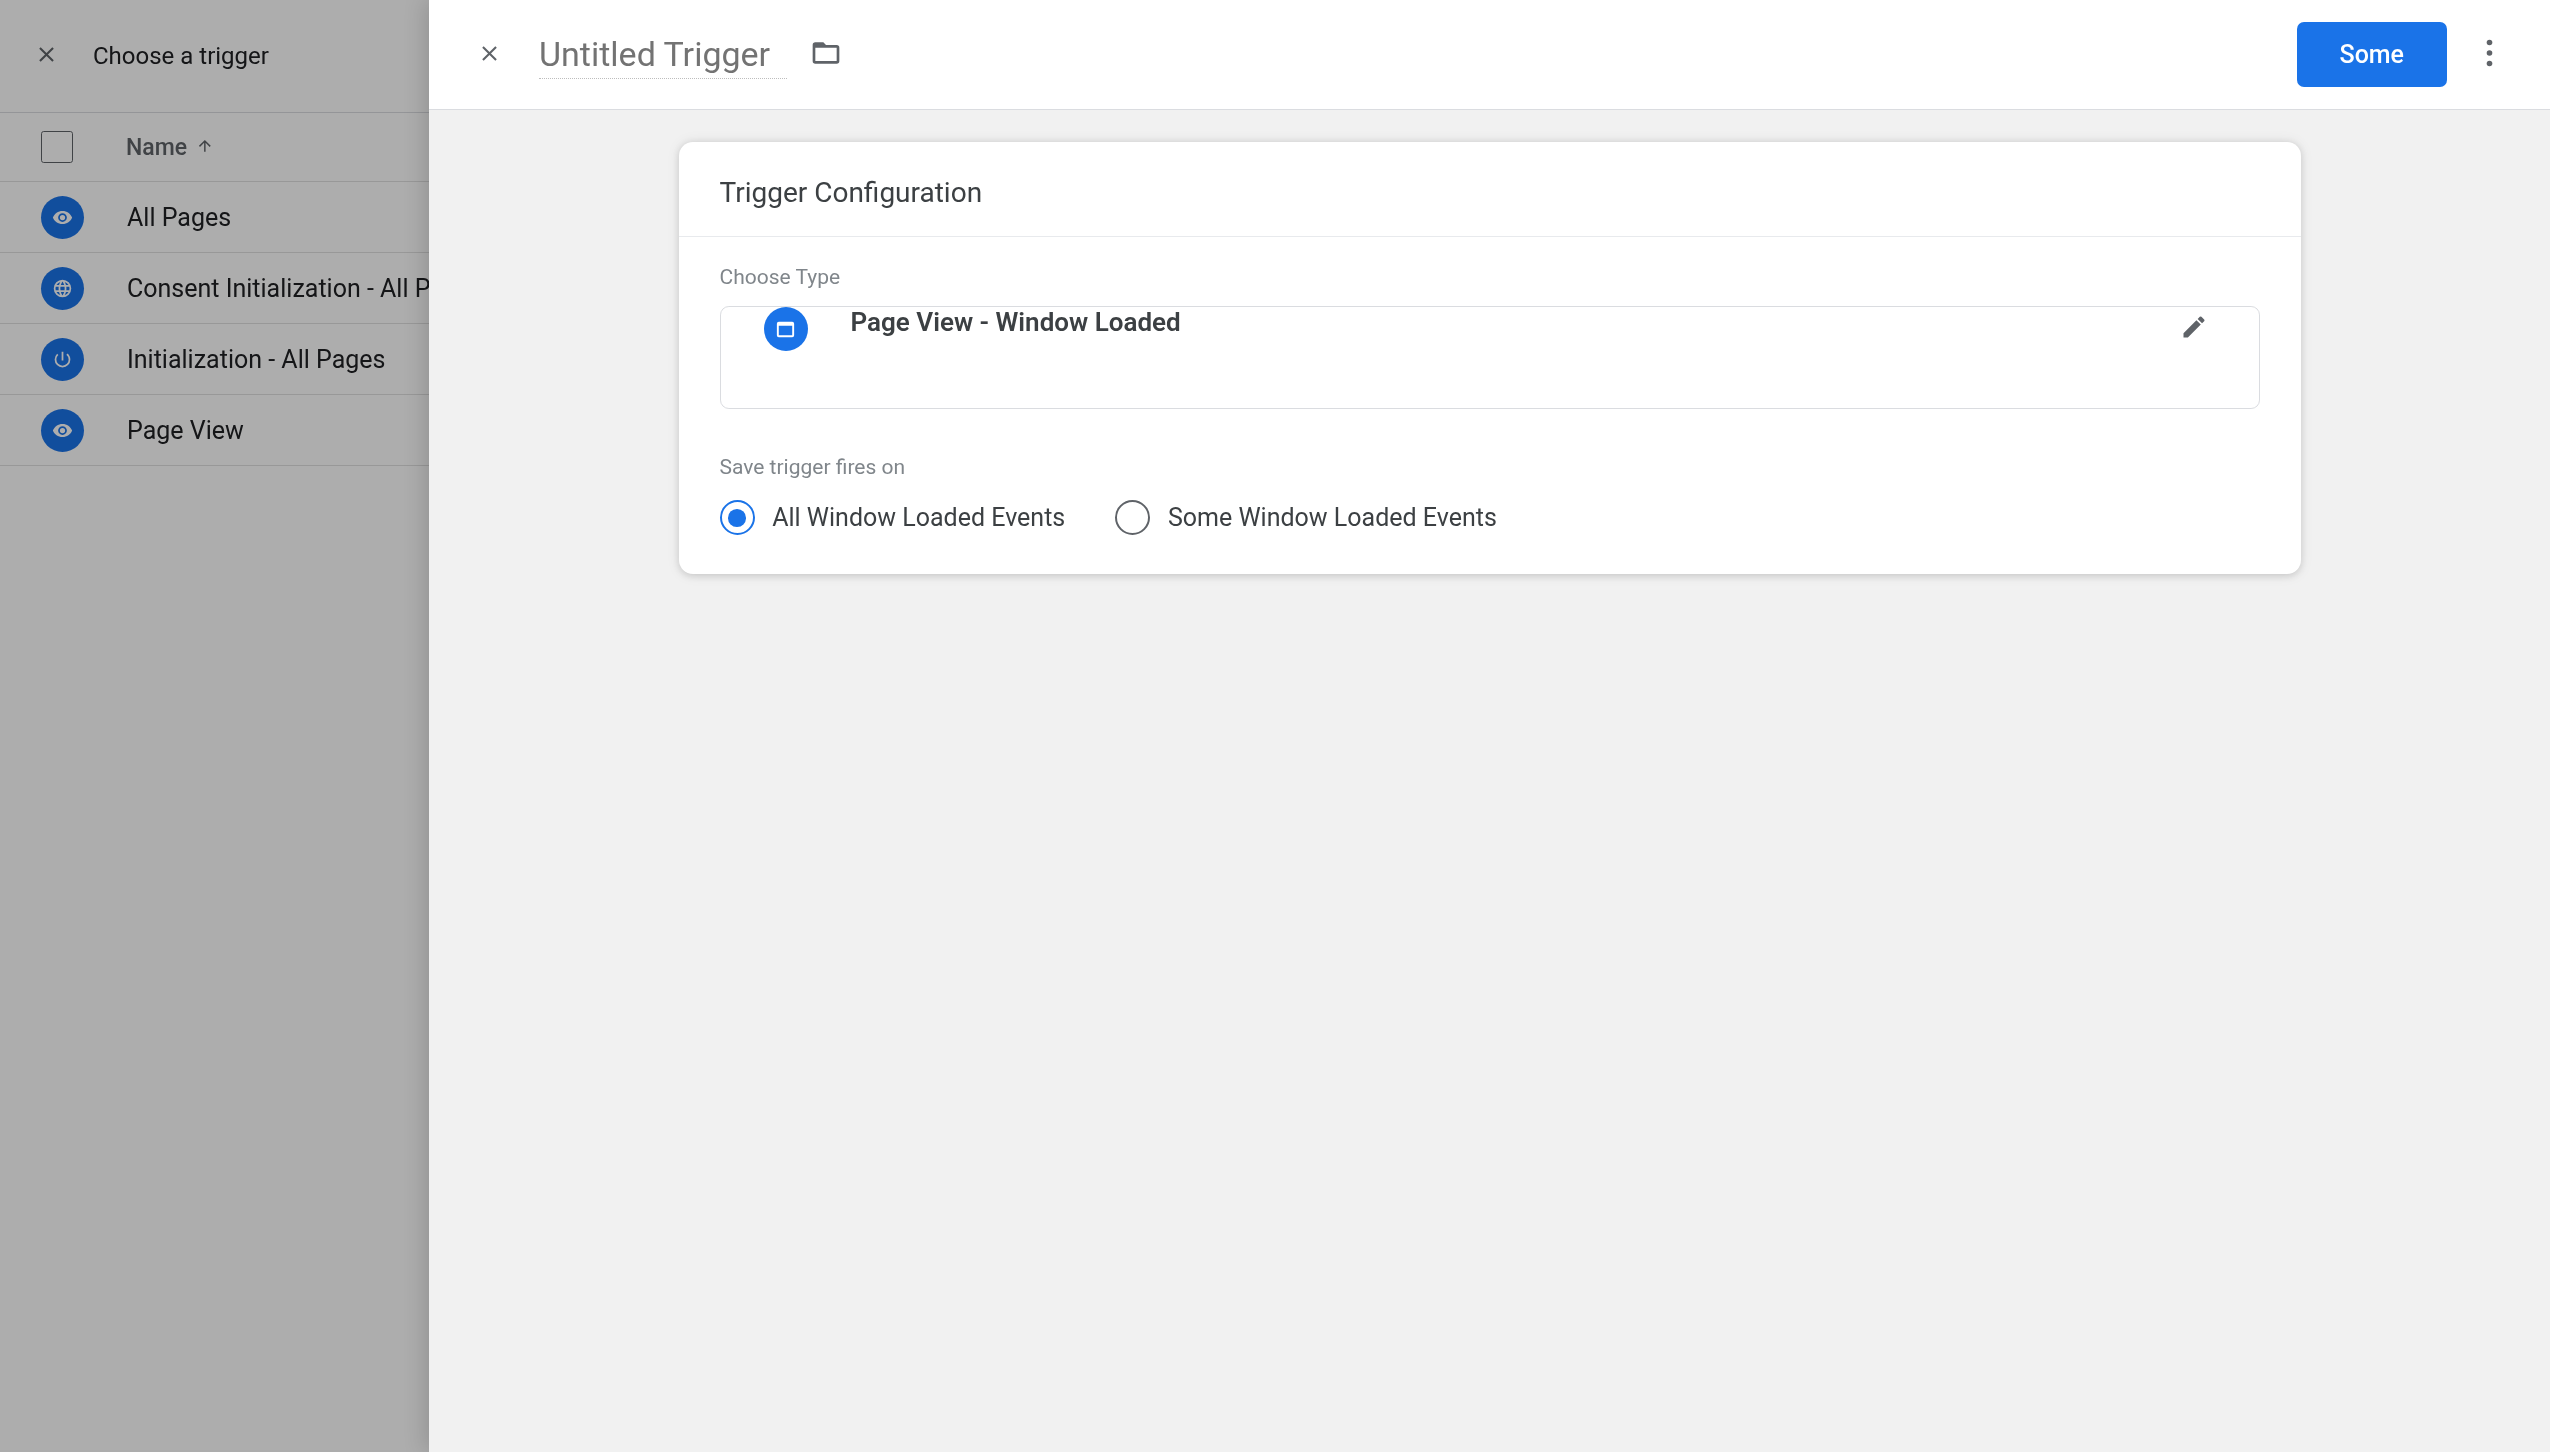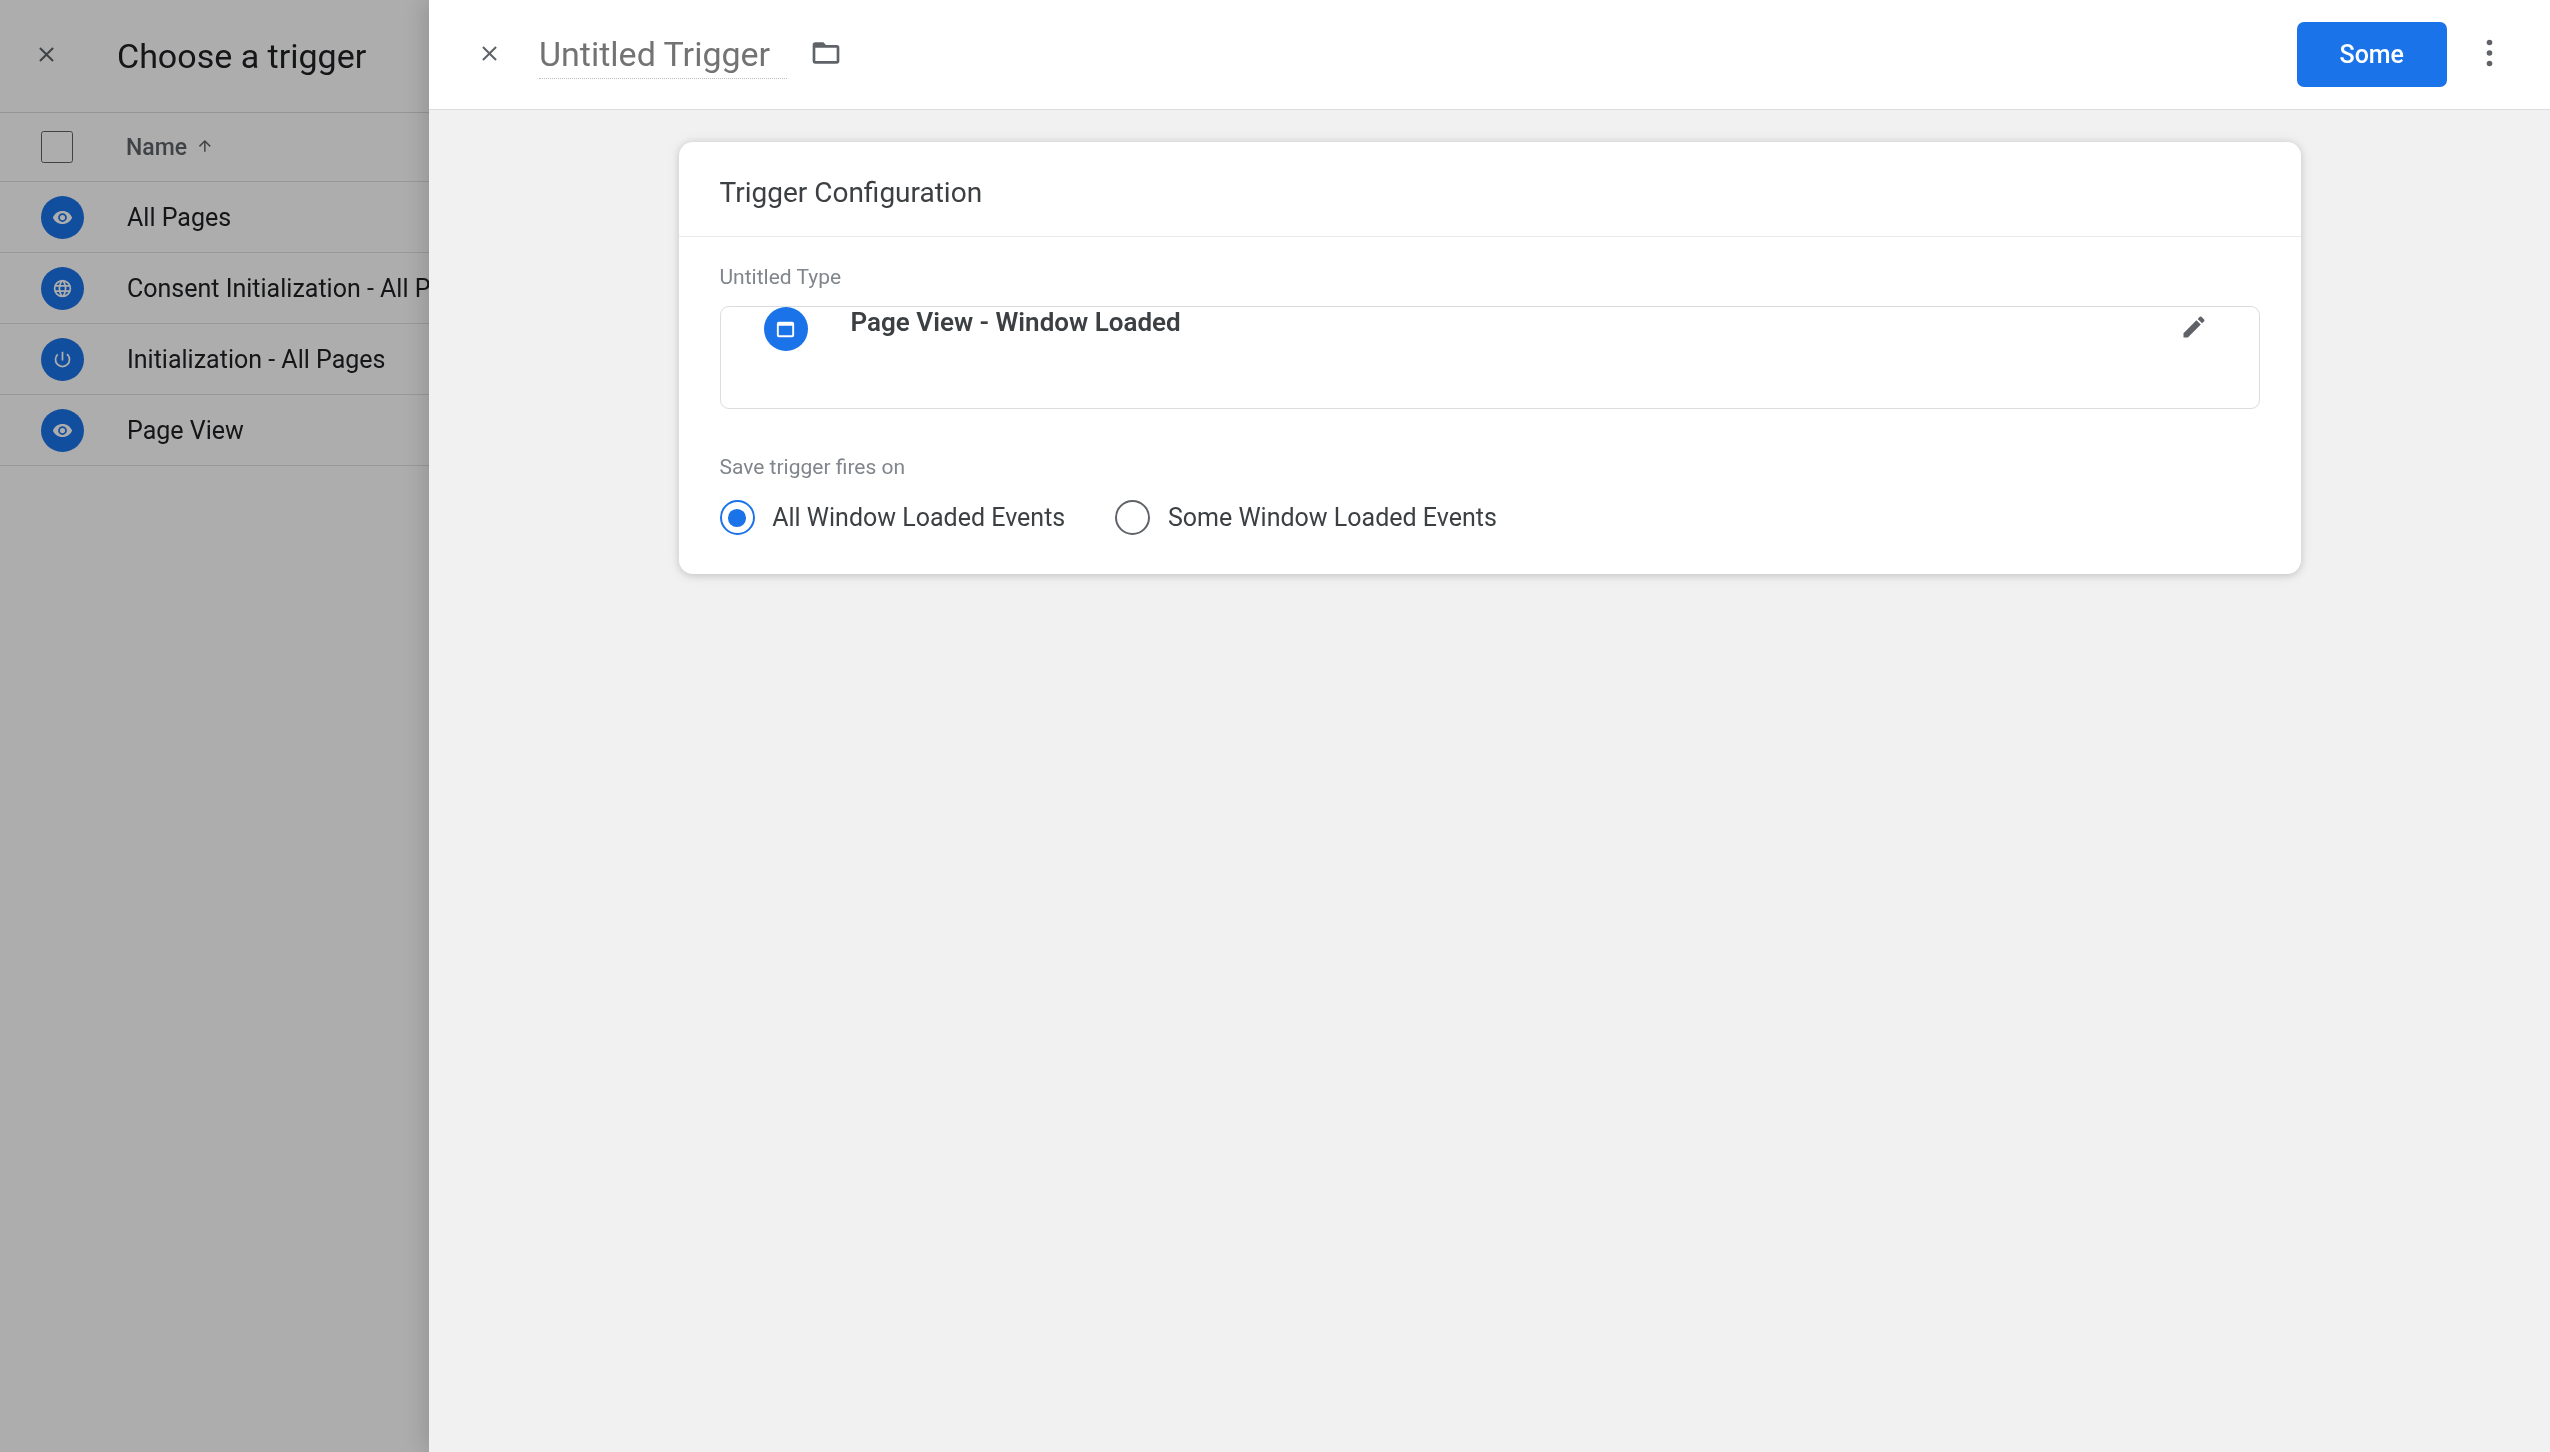--- a/index.html
+++ b/index.html
@@ -37,24 +37,23 @@
       height: 43px;
       display: flex;
       align-items: center;
       justify-content: center;
       cursor: pointer;
       border-radius: 50%;
       margin-right: 25px;
     }
     .close-btn-back svg { width: 25px; height: 25px; fill: #5f6368; }
     .back-title {
-      font-size: 34px;
+      font-size: 24px;
       font-weight: 400;
       color: #202124;
-      margin-left: 24px;
     }
     .back-list-header {
       height: 69px;
       display: flex;
       align-items: center;
       border-bottom: 0.9px solid #e0e0e0;
       padding-left: 41px;
     }
     .checkbox-header {
       width: 32px;
@@ -369,21 +368,21 @@
           </svg>
       </span>
     </div>
   </div>
 
   <div class="card">
     <div class="card-header">
       <div class="card-title">Trigger Configuration</div>
     </div>
     <div class="card-section">
-      <div class="section-label">Untitled Type</div>
+      <div class="section-label">Choose Type</div>
       <div class="type-row">
         <div class="type-icon-circle">
           <svg viewBox="0 0 24 24">
               <path d="M19 4H5a2 2 0 00-2 2v12a2 2 0 002 2h14a2 2 0 002-2V6a2 2 0 00-2-2zm0 14H5V8h14v10z"></path>
             </svg>
         </div>
         <div class="type-name">Page View - Window Loaded</div>
         <div class="edit-btn">
           <span>
             <svg viewBox="0 0 24 24">

